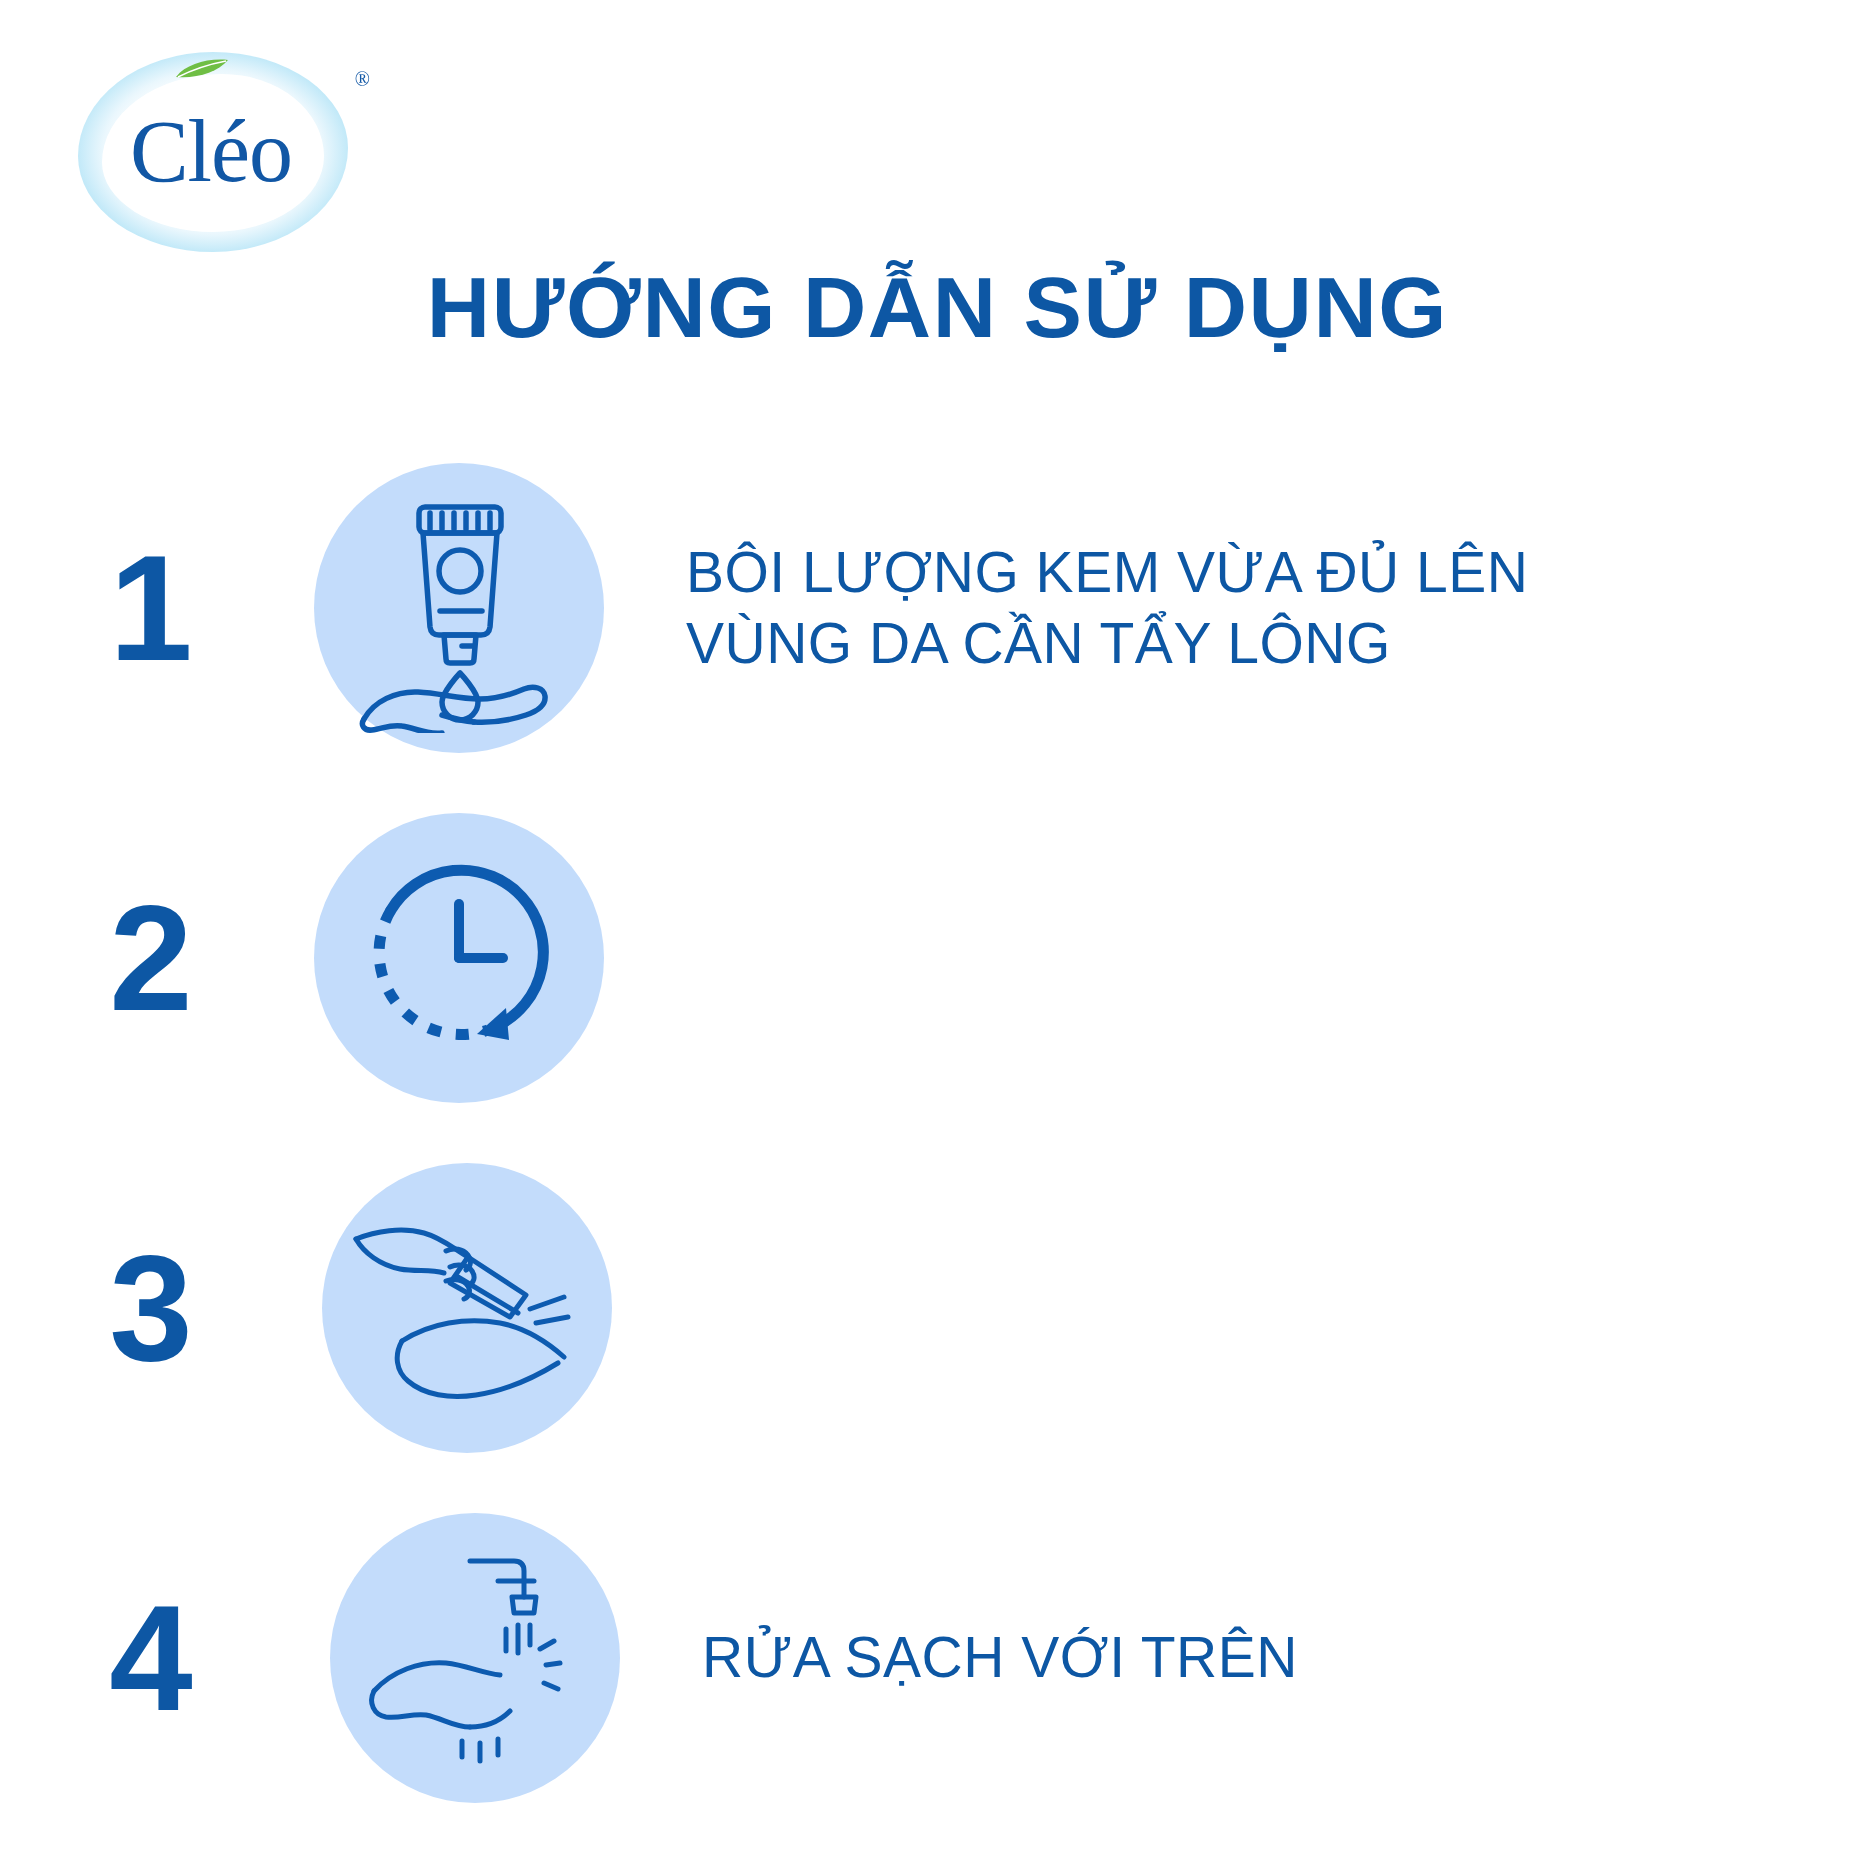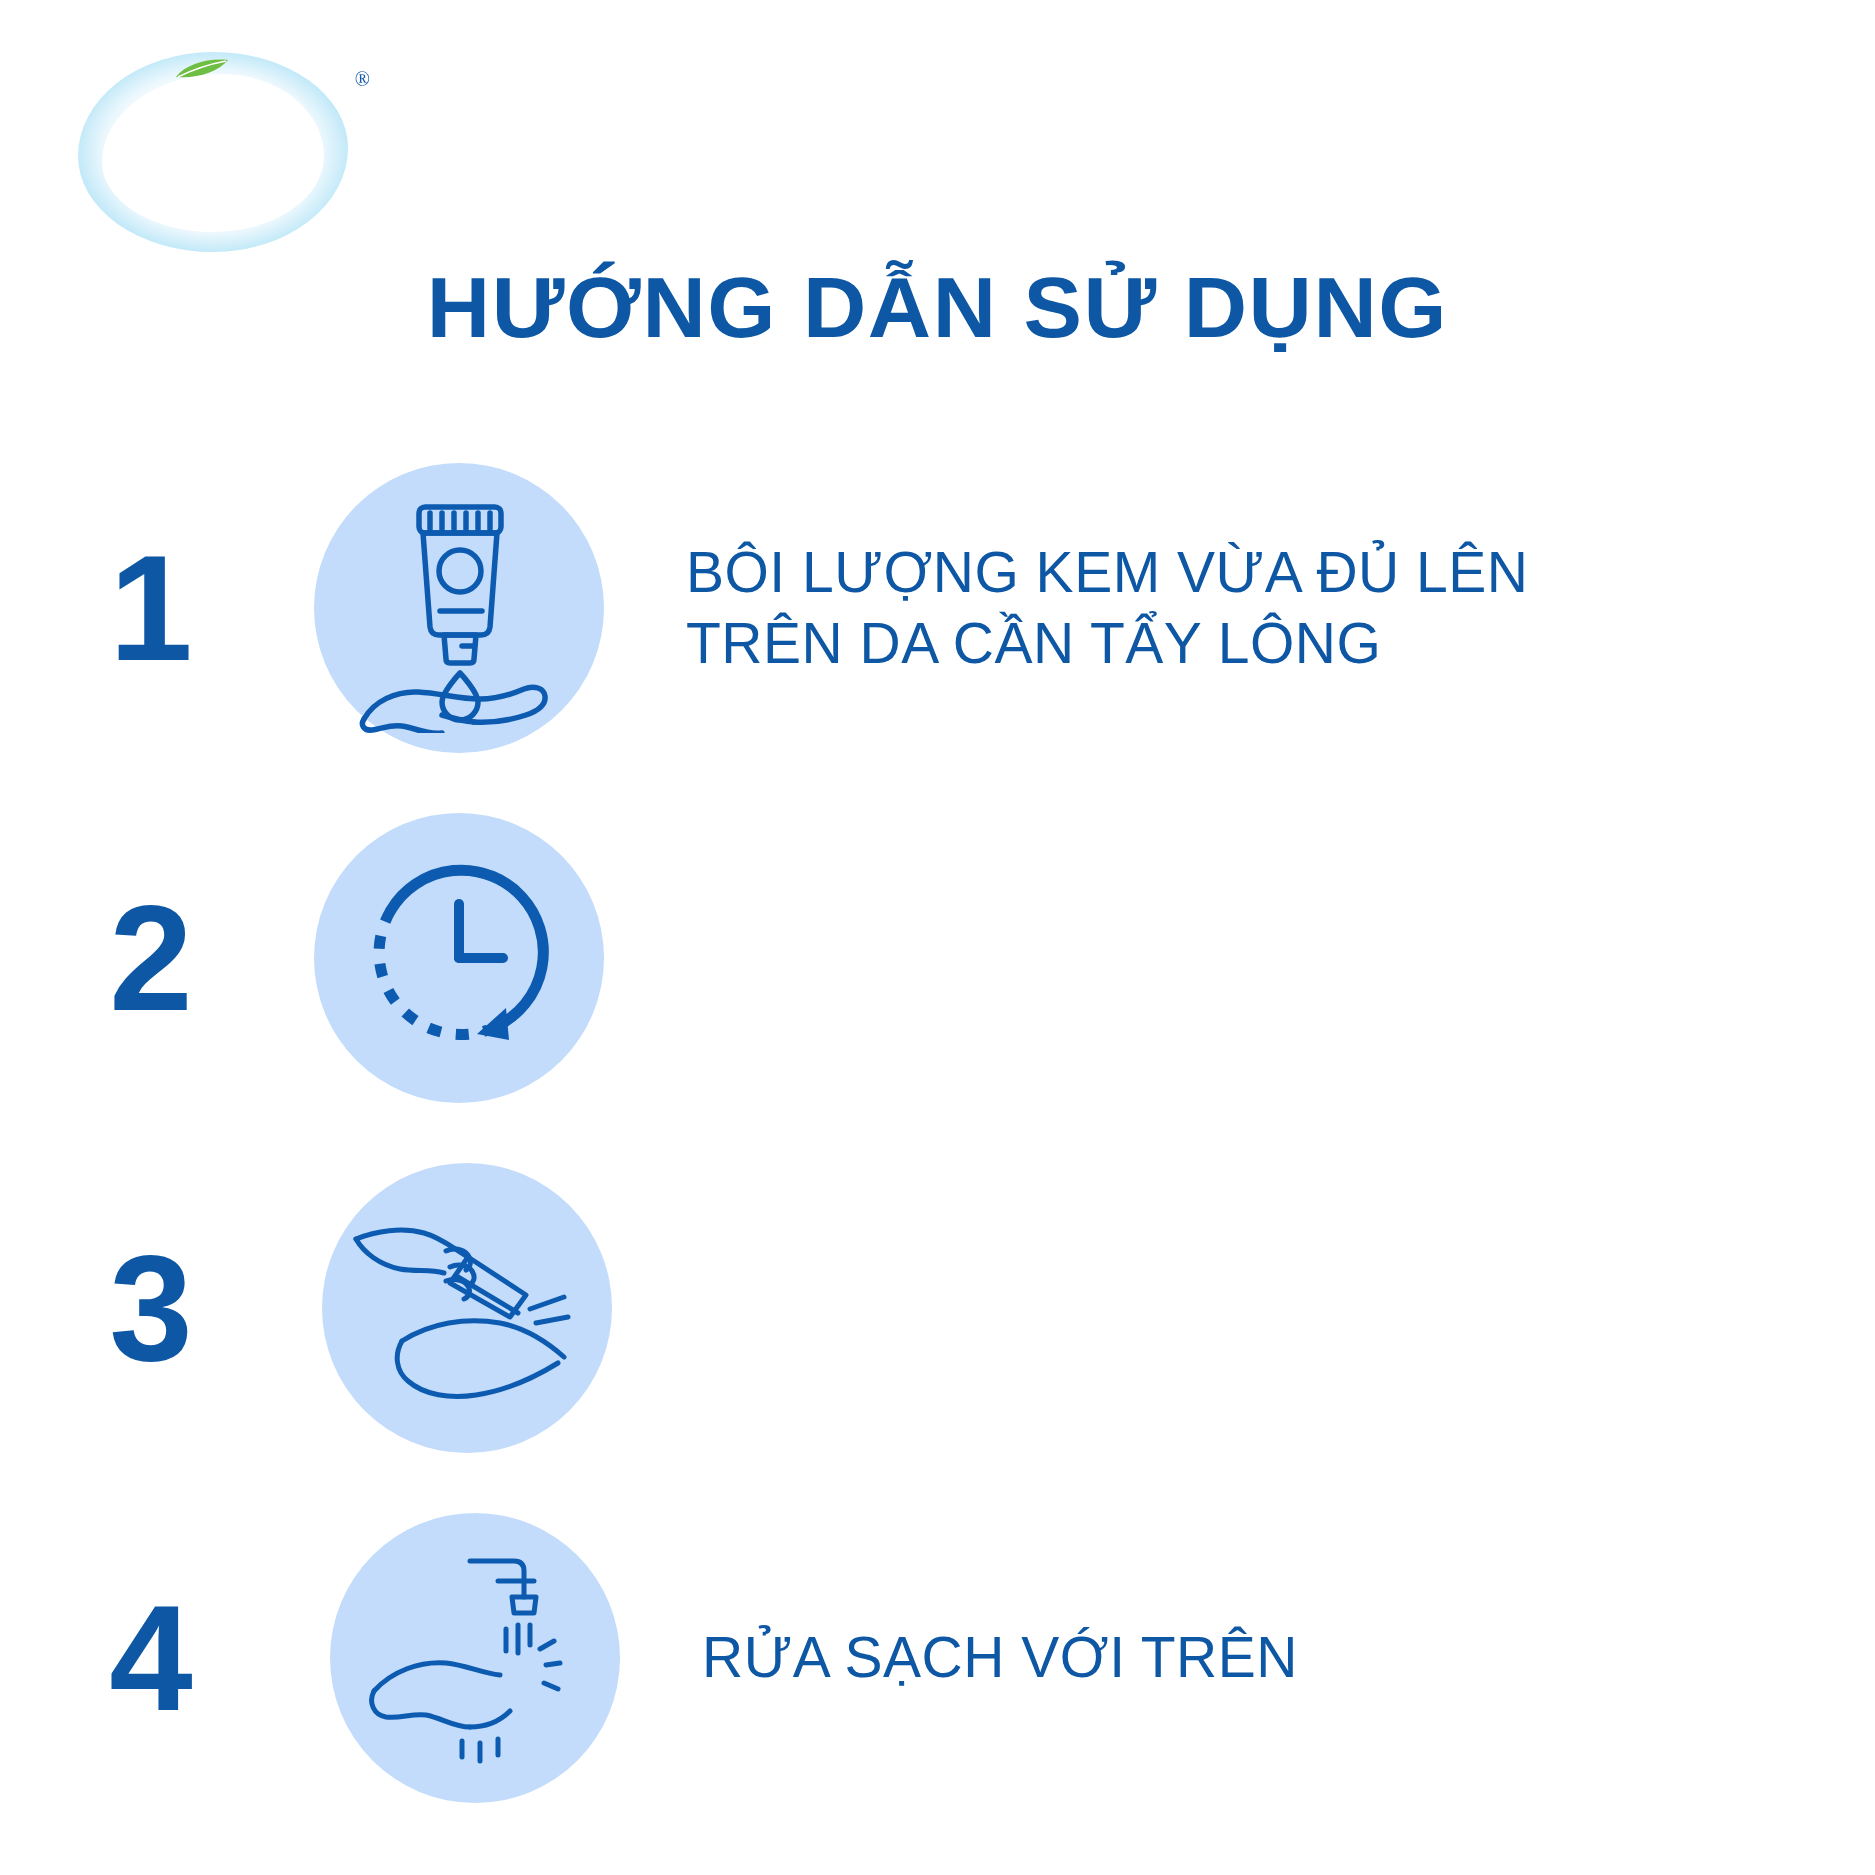--- a/index.html
+++ b/index.html
@@ -135,20 +135,21 @@
 </style>
 </head>
 <body>
 
 <div class="page">
 
   <div class="logo-wrap">
     <div class="logo-glow"></div>
     <div class="logo-blob"></div>
     <div class="logo-text">
+      <span class="logo-word">Cléo</span>
       <svg class="logo-leaf" viewBox="0 0 56 22">
         <path d="M2 19 C12 6 34 0 54 2 C44 14 22 21 2 19 Z" fill="#6fbe44"></path>
         <path d="M4 19 C18 12 36 6 52 3" stroke="#ffffff" stroke-width="1.4" fill="none"></path>
       </svg>
       <span class="logo-reg">®</span>
     </div>
   </div>
 
   <div class="title">HƯỚNG DẪN SỬ DỤNG</div>
 
@@ -179,21 +180,21 @@
 
             <path d="M126 190 C126 190 108 209 108 219 A18 18 0 0 0 144 219 C144 209 126 190 126 190 Z"></path>
 
             <path d="M30 236 C40 218 62 208 84 209 C106 210 124 216 146 216 C160 216 176 212 190 206 C200 202 210 205 211 213 C212 222 204 228 192 232 C174 238 158 240 140 239"></path>
             <path d="M30 236 C26 242 30 248 38 247 C48 246 56 241 68 243 C82 245 92 252 108 250"></path>
             <path d="M140 239 C128 238 118 235 108 232"></path>
           </g>
         </svg>
       </div>
       <div class="step-text">BÔI LƯỢNG KEM VỪA ĐỦ LÊN
-TRÊN DA CẦN TẨY LÔNG</div>
+VÙNG DA CẦN TẨY LÔNG</div>
     </div>
 
     <div class="step step-2">
       <div class="step-num">2</div>
       <div class="step-icon">
         <svg width="220" height="220" viewBox="0 0 220 220">
           <g fill="none" stroke="#0d5bb0" stroke-linecap="butt">
 
             <path d="M42 62 A82 82 0 1 1 148 178" stroke-width="11" stroke-linecap="round"></path>
 

